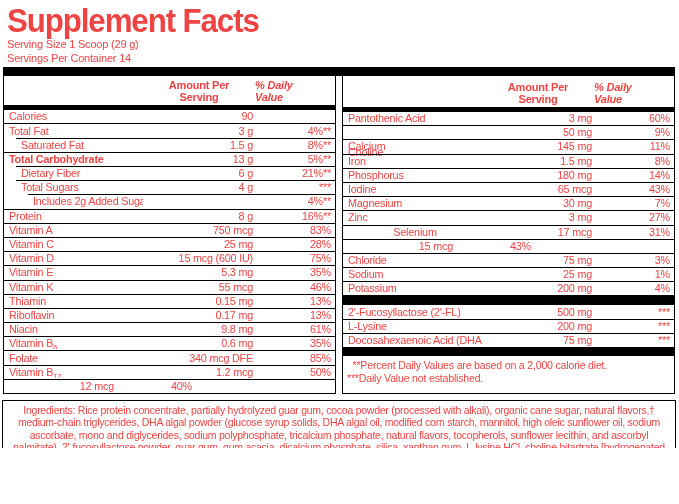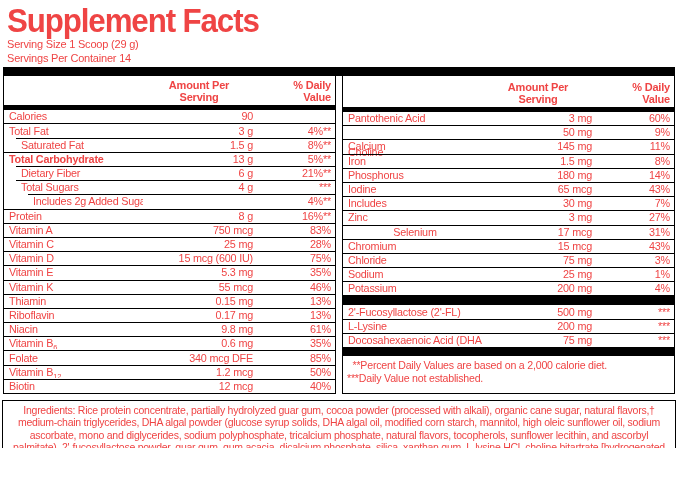--- a/index.html
+++ b/index.html
@@ -22,21 +22,21 @@
     flex:1;border-left:1px solid #000;border-right:1px solid #000;border-bottom:1px solid #000;
     display:flex;flex-direction:column;box-sizing:border-box;min-width:0;
   }
   .col-header{
     display:flex;align-items:flex-end;border-bottom:4px solid #000;
     padding:2px 4px 2px 0;height:27px;box-sizing:content-box;
   }
   .col-header .spacer{flex:1;}
   .hdr{font-size:11px;line-height:12px;font-weight:bold;white-space:nowrap;}
   .amount-h{width:112px;text-align:center;}
-  .dv-h{width:76px;text-align:right;}
+  .dv-h{width:76px;font-style:italic;}
   .rows{display:flex;flex-direction:column;}
   .row{
     height:14.2px;display:flex;align-items:center;font-size:10.8px;
     position:relative;flex:none;
   }
   .row::before{
     content:"";position:absolute;top:0;left:var(--sep,0);right:0;
     border-top:1px solid #000;
   }
   .row .name{flex:1;padding-left:5px;white-space:nowrap;overflow:hidden;}
@@ -166,21 +166,20 @@
             <span class="name" style="padding-left: 5px;">Folate</span>
             <span class="amount">340 mcg DFE</span>
             <span class="dv">85%</span>
           </div>
           <div class="row">
             <span class="name" style="padding-left: 5px;">Vitamin B<sub>12</sub></span>
             <span class="amount">1.2 mcg</span>
             <span class="dv">50%</span>
           </div>
           <div class="row">
-            <span class="name" style="padding-left: 5px;">Biotin</span>
             <span class="amount">12 mcg</span>
             <span class="dv">40%</span>
           </div>
         </div>
     </div>
 
     <div class="col">
       <div class="col-header">
         <span class="spacer"></span>
         <span class="hdr amount-h"><span>Amount Per</span><br><span>Serving</span></span>
@@ -211,36 +210,35 @@
             <span class="name" style="padding-left: 5px;">Phosphorus</span>
             <span class="amount">180 mg</span>
             <span class="dv">14%</span>
           </div>
           <div class="row">
             <span class="name" style="padding-left: 5px;">Iodine</span>
             <span class="amount">65 mcg</span>
             <span class="dv">43%</span>
           </div>
           <div class="row">
-            <span class="name" style="padding-left: 5px;">Includes</span>
+            <span class="name" style="padding-left: 5px;">Magnesium</span>
             <span class="amount">30 mg</span>
             <span class="dv">7%</span>
           </div>
           <div class="row">
             <span class="name" style="padding-left: 5px;">Zinc</span>
             <span class="amount">3 mg</span>
             <span class="dv">27%</span>
           </div>
           <div class="row">
             <span class="name" style="padding-left: 5px; text-align: center;">Selenium</span>
             <span class="amount">17 mcg</span>
             <span class="dv">31%</span>
           </div>
           <div class="row">
-            <span class="name" style="padding-left: 5px;">Chromium</span>
             <span class="amount">15 mcg</span>
             <span class="dv">43%</span>
           </div>
           <div class="row">
             <span class="name" style="padding-left: 5px;">Chloride</span>
             <span class="amount">75 mg</span>
             <span class="dv">3%</span>
           </div>
           <div class="row">
             <span class="name" style="padding-left: 5px;">Sodium</span>

